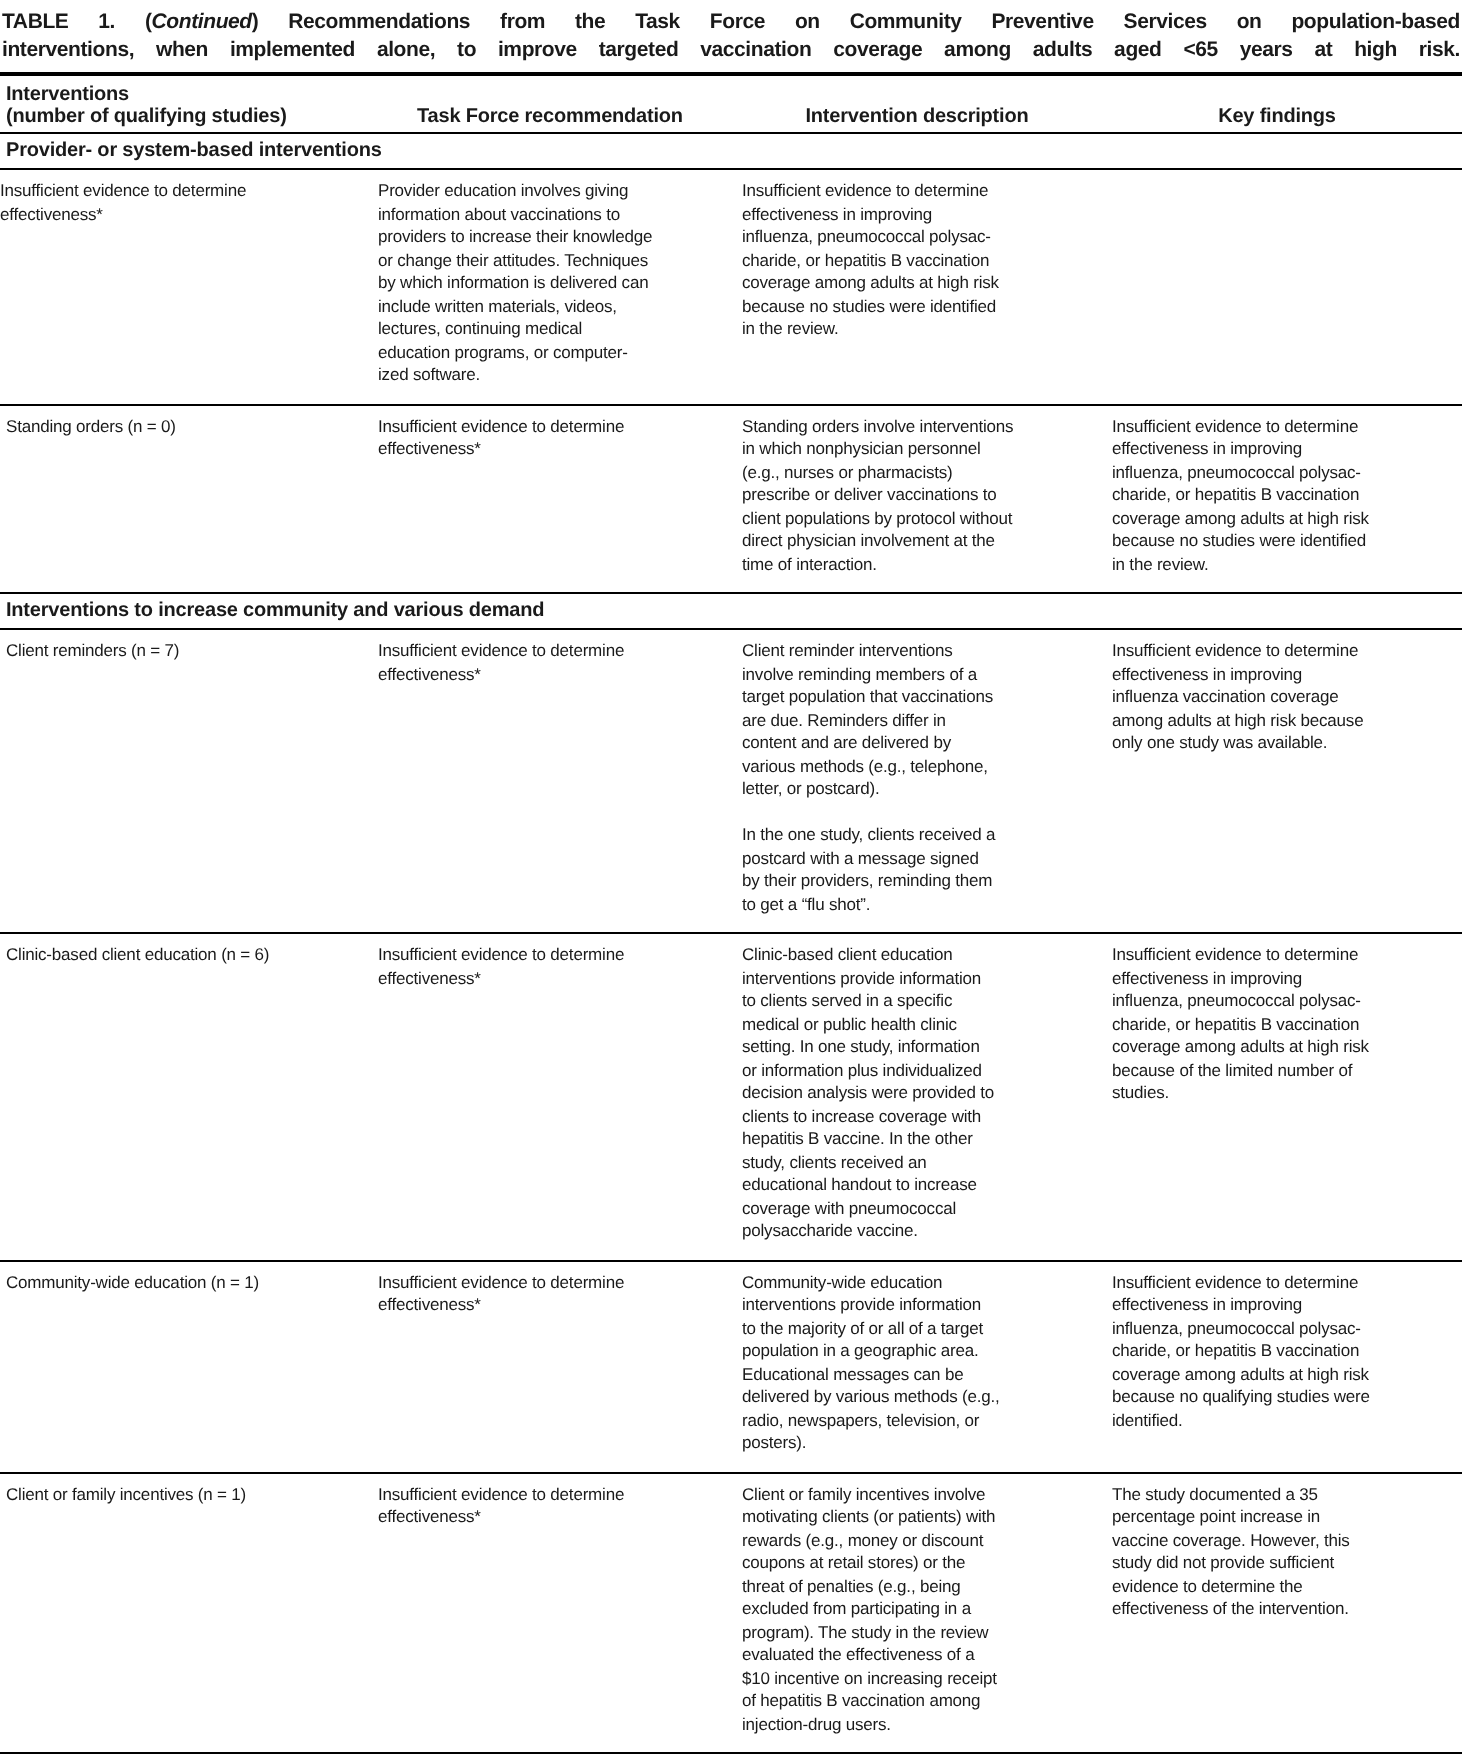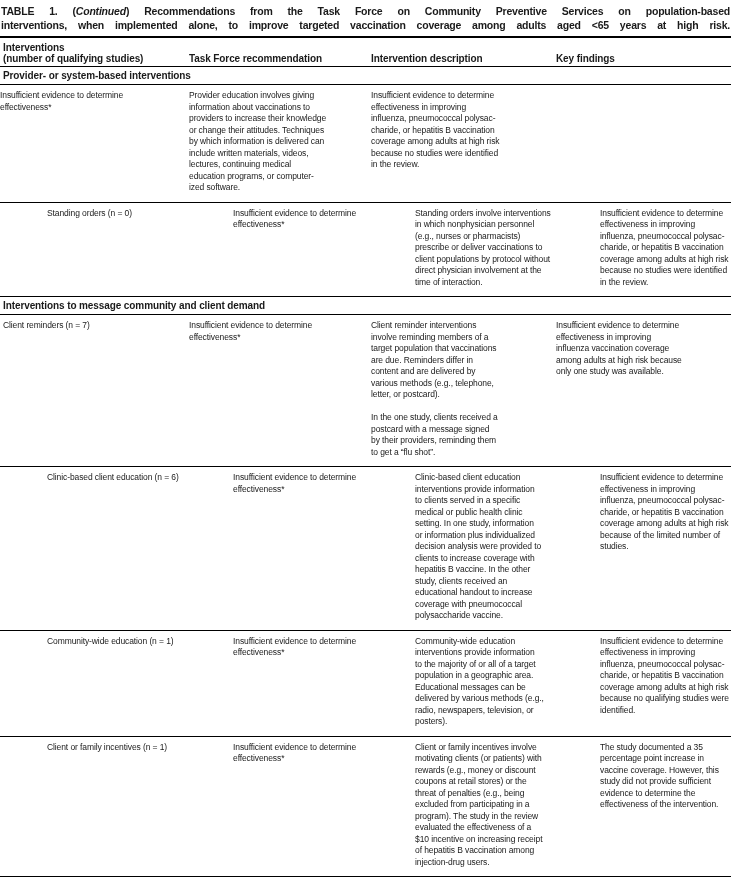--- a/index.html
+++ b/index.html
@@ -37,42 +37,42 @@
   .cell.c1 { padding-left: 3px; }
 
   
   .header-row {
     padding-top: 4px;
     padding-bottom: 2px;
     font-weight: bold;
     font-size: 10px;
     line-height: 11px;
   }
-  .header-row .hc { align-self: end; letter-spacing: -0.1px; }
+  .header-row .hc { align-self: end; text-align: center; letter-spacing: -0.1px; }
   .header-row .hc1 { text-align: left; padding-left: 3px; }
 
   
   .section-heading {
     border-top: 1.5px solid #000;
     border-bottom: 1px solid #000;
     padding: 2.5px 0 3.5px 3px;
     font-weight: bold;
     font-size: 10px;
     line-height: 11px;
     letter-spacing: -0.1px;
   }
 
   
   .body-row {
     padding: 5px 0 8px 0;
     font-size: 8.5px;
     line-height: 11.5px;
     letter-spacing: -0.1px;
   }
-  .body-row + .body-row { border-top: 1px solid #000; padding-left: 44px; }
+  .body-row + .body-row { border-top: 1px solid #000; }
   .cell.multiline { white-space: pre-line; }
 
   .bottom-rule { border-top: 1.2px solid #000; height: 0; }
 </style>
 </head>
 <body>
 
 <div class="page">
 
   <div class="title-block">
@@ -126,21 +126,21 @@
 time of interaction.</div>
     <div class="cell multiline">Insufficient evidence to determine
 effectiveness in improving
 influenza, pneumococcal polysac-
 charide, or hepatitis B vaccination
 coverage among adults at high risk
 because no studies were identified
 in the review.</div>
   </div>
 
-  <div class="section-heading">Interventions to message community and client demand</div>
+  <div class="section-heading">Interventions to increase community and various demand</div>
 
   <div class="grid-row body-row">
     <div class="cell c1">Client reminders (n = 7)</div>
     <div class="cell multiline">Insufficient evidence to determine
 effectiveness*</div>
     <div class="cell multiline">Client reminder interventions
 involve reminding members of a
 target population that vaccinations
 are due. Reminders differ in
 content and are delivered by

